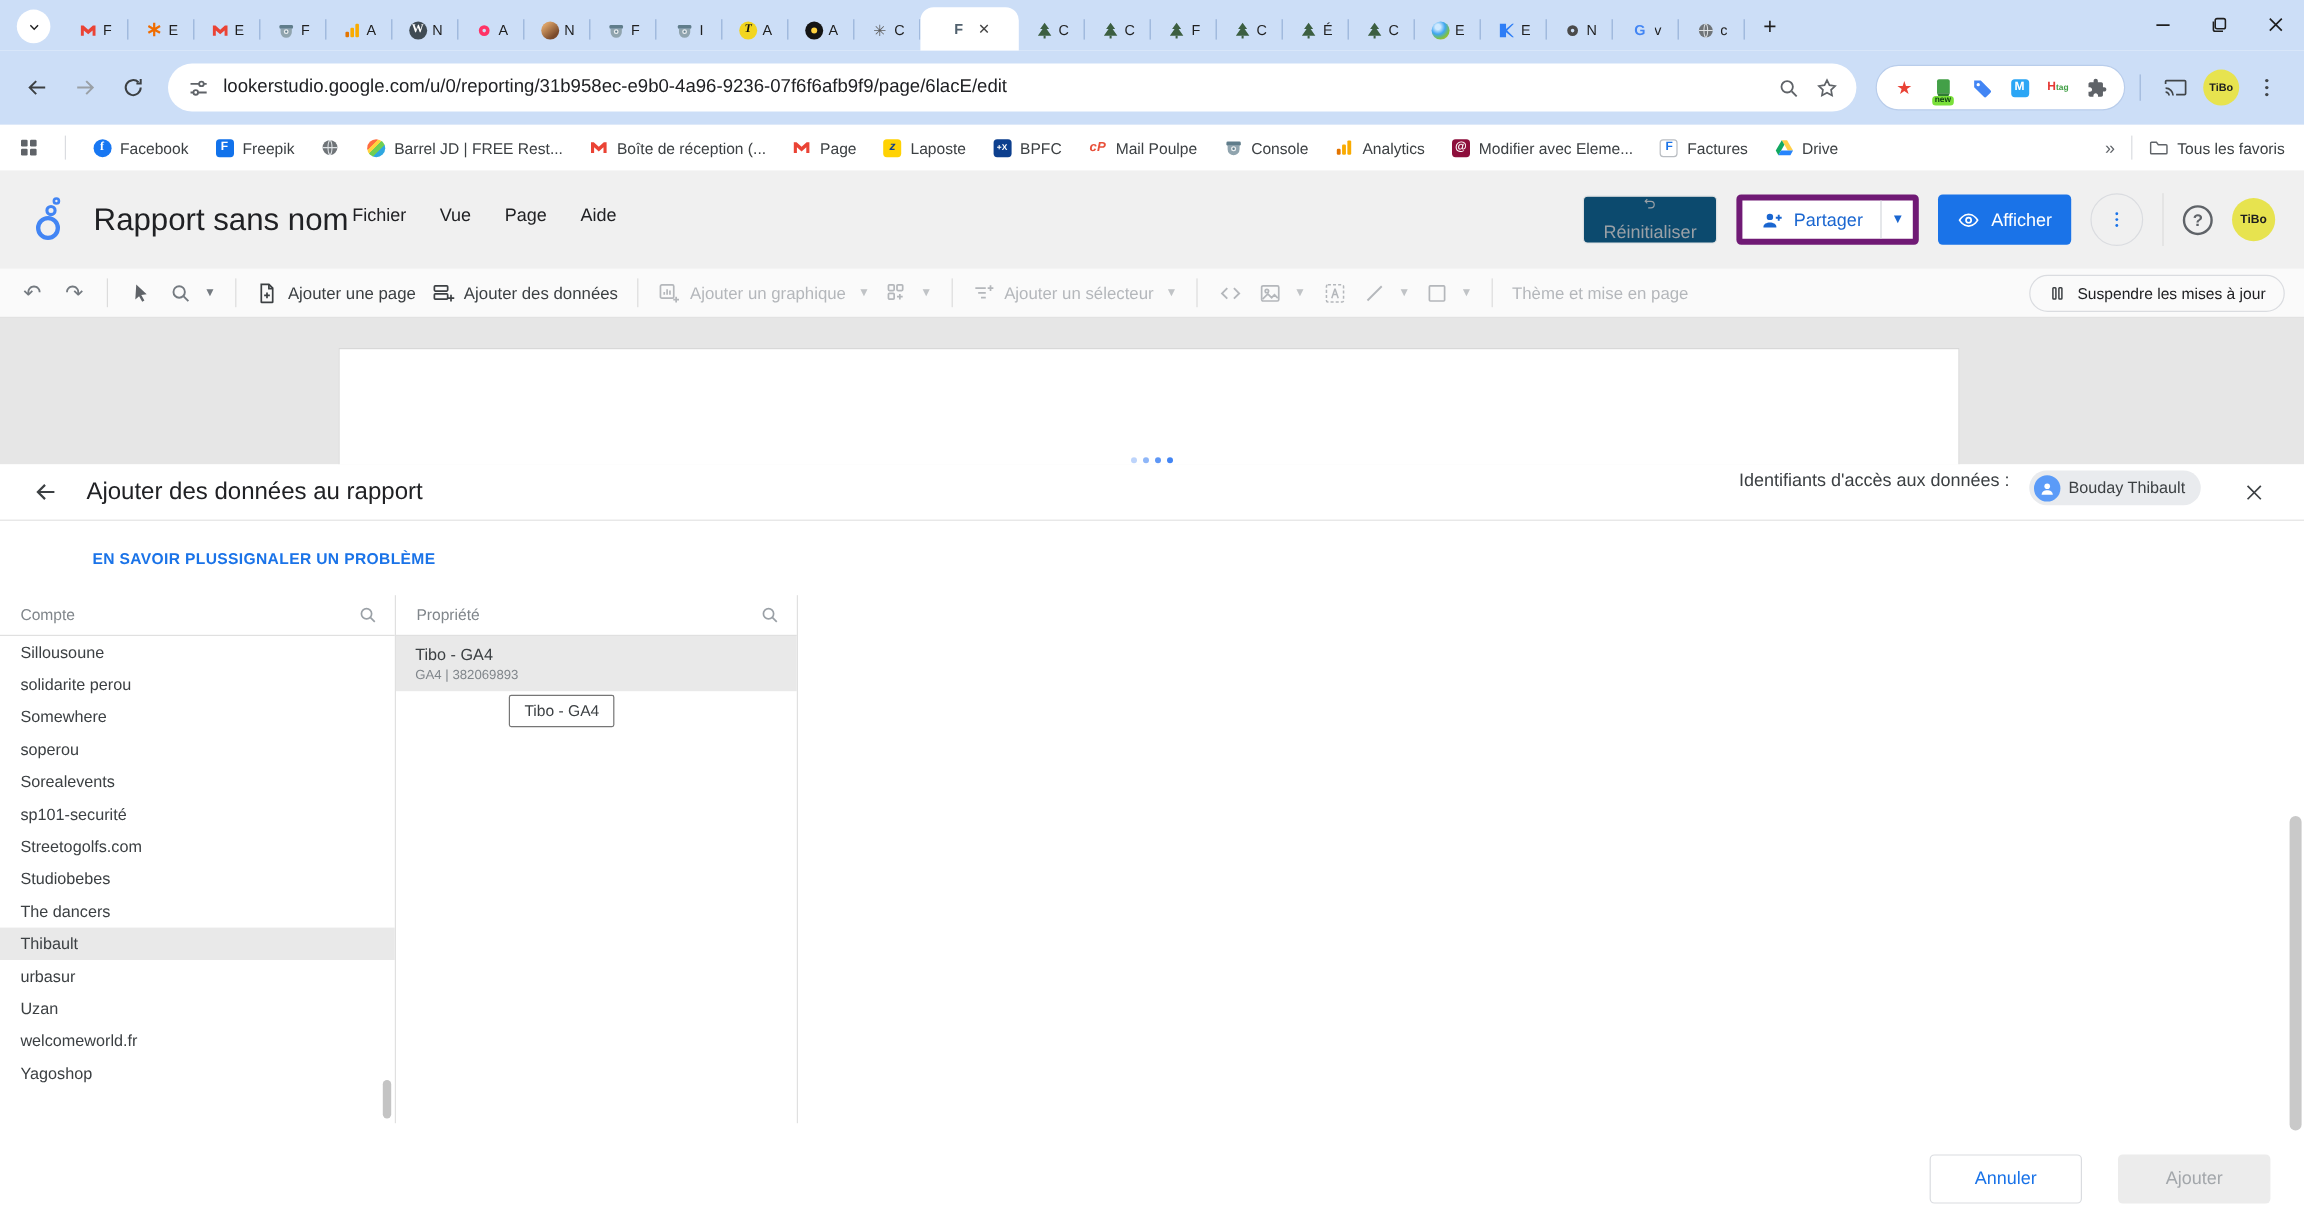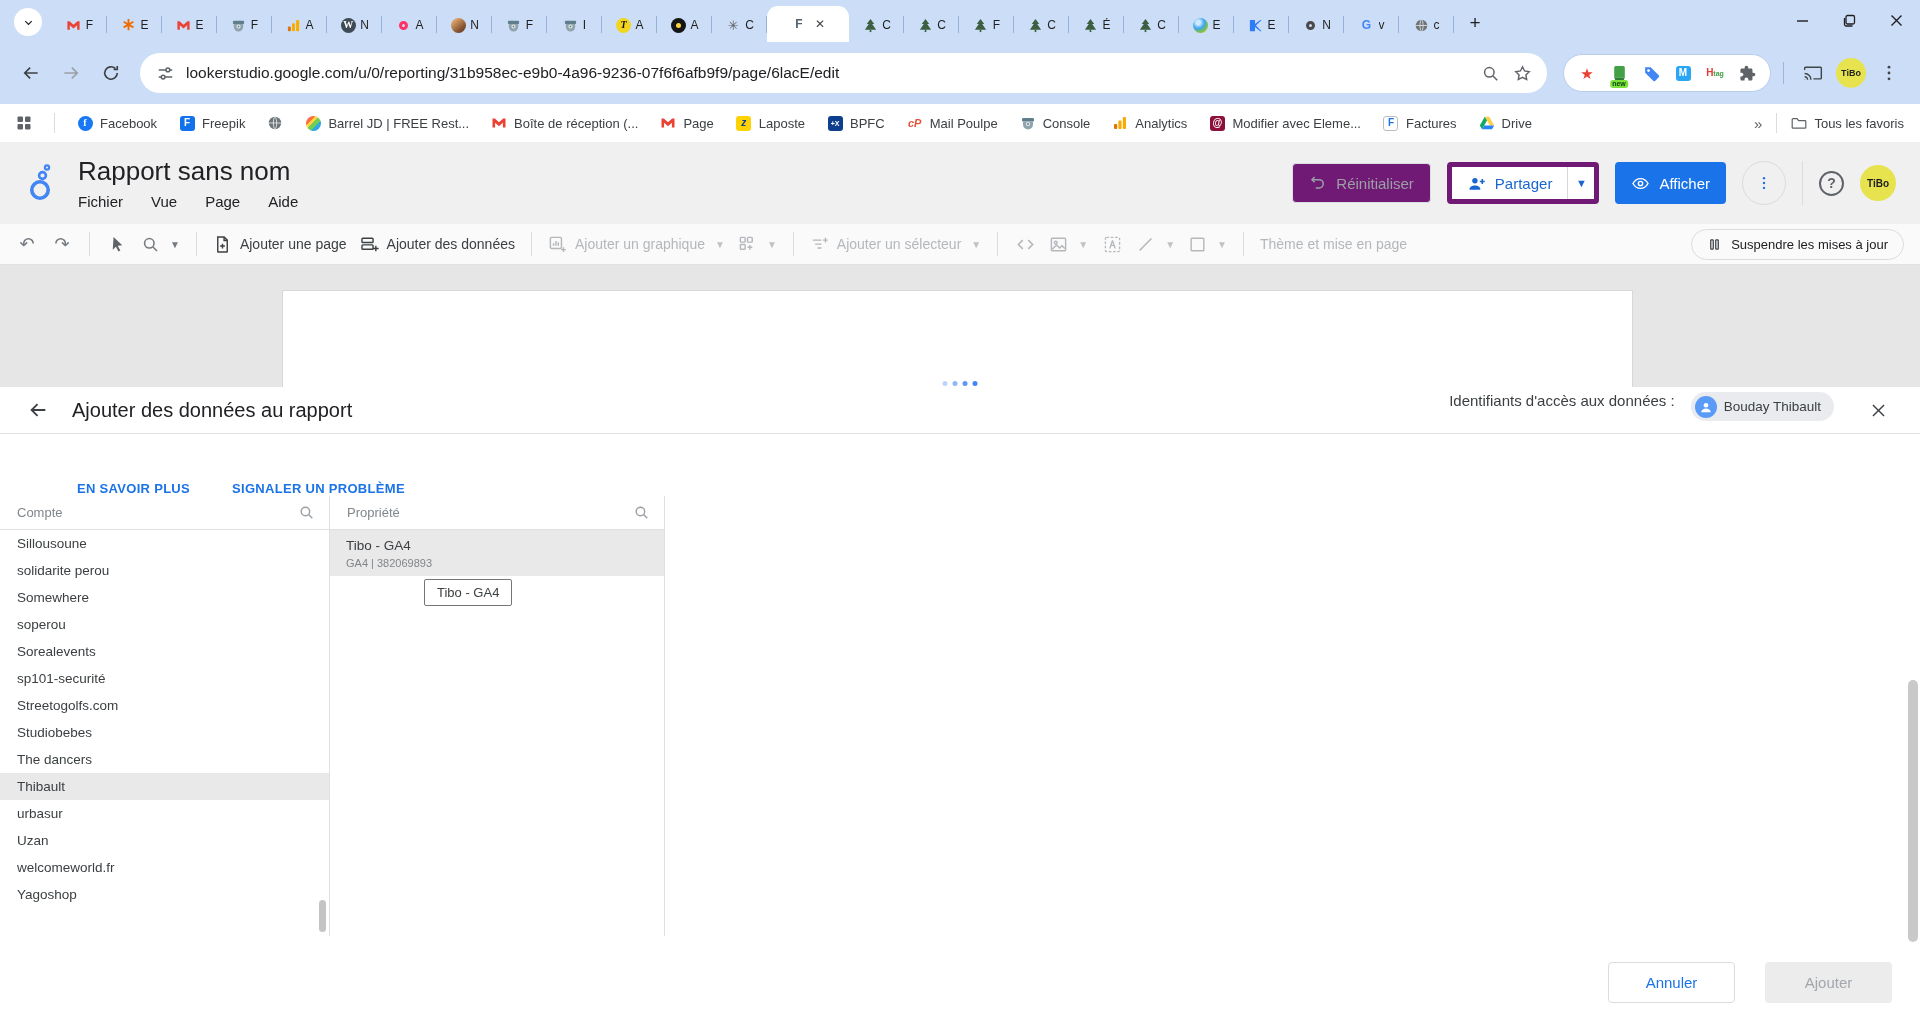--- a/index.html
+++ b/index.html
@@ -57,27 +57,27 @@
     font-size:13px; color:#3c4043; white-space:nowrap; }
   .bm-item { display:flex; align-items:center; gap:7px; cursor:default; }
   .bm-item .bico { width:16px; height:16px; display:inline-flex; align-items:center; justify-content:center; }
   .bm-item .bico svg { width:16px; height:16px; }
   .bm-div { width:1px; height:20px; background:#dadce0; }
   .bm-right { margin-left:auto; display:flex; align-items:center; gap:14px; }
 
   
   .ls-header { height:82px; background:#f0f0f0; display:flex; align-items:center; padding:0 24px; }
   .ls-logo { width:38px; height:40px; margin-right:16px; flex:0 0 auto; }
-  .ls-titleblock { display:flex; flex-direction:column; gap:3px; }
+  .ls-titleblock { display:flex; flex-direction:row; gap:3px; }
   .ls-title { font-size:26px; color:#202124; letter-spacing:0; }
   .ls-menus { display:flex; gap:28px; margin-top:3px; }
   .ls-menus span { font-size:15px; color:#202124; cursor:default; }
   .ls-actions { margin-left:auto; display:flex; align-items:center; gap:16px; }
   .btn { height:40px; border-radius:4px; display:flex; align-items:center; gap:9px; font-size:15px; padding:0 16px; cursor:default; }
-  .btn-reset { background:#701a75; border:1px solid #dcdfe1; color:#9aa0a6; }
+  .btn-reset { background:#0c4a6e; border:1px solid #dcdfe1; color:#9aa0a6;flex-direction:column; }
   .btn-share-wrap { display:flex; background:#fff; border:5px solid #701a75; border-radius:4px; height:42px; }
   .btn-share { display:flex; align-items:center; gap:9px; padding:0 15px; color:#1a66d0; font-size:15px; }
   .btn-share-caret { width:27px; display:flex; align-items:center; justify-content:center; border-left:1px solid #d5d8dc;
     color:#1a66d0; font-size:11px; }
   .btn-view { background:#1a73e8; color:#fff; height:42px; }
   .kebab-circle { width:44px; height:44px; border-radius:50%; border:1px solid #dadce0; display:flex; align-items:center;
     justify-content:center; }
   .hdr-div { width:1px; height:44px; background:#dcdcdc; }
   .help-circle { width:25px; height:25px; border-radius:50%; border:2px solid #5f6368; color:#5f6368; font-weight:700;
     font-size:14px; display:flex; align-items:center; justify-content:center; }
@@ -115,21 +115,21 @@
   .cred-label { font-size:15px; color:#3c4043; }
   .cred-pill { height:29px; background:#e9ebee; border-radius:15px; display:flex; align-items:center; gap:7px; padding:0 13px 0 4px; }
   .cred-avatar { width:22px; height:22px; border-radius:50%; background:#5b9bf8; display:flex; align-items:center; justify-content:center; }
   .cred-avatar svg { width:14px; height:14px; }
   .cred-name { font-size:13.5px; color:#3c4043; font-weight:500; }
   .modal-close { width:36px; height:36px; display:flex; align-items:center; justify-content:center; margin-left:10px; }
   .modal-close svg { width:19px; height:19px; }
   .back-btn { width:28px; height:28px; display:flex; align-items:center; justify-content:center; }
   .back-btn svg { width:22px; height:22px; }
 
-  .links-row { height:62px; display:flex; align-items:flex-end; padding-left:77px; gap:42px; }
+  .links-row { height:62px; display:flex; align-items:center; padding-left:77px; }
   .blue-link { font-size:13px; font-weight:700; letter-spacing:.3px; color:#1a73e8; cursor:default; }
 
   .columns { display:flex; height:440px; align-items:stretch; }
   .col { width:330px; border-right:1px solid #e0e0e0; position:relative; }
   .col2 { width:335px; }
   .col-header { height:34px; display:flex; align-items:center; justify-content:space-between; padding:0 14px 0 17px;
     border-bottom:1px solid #e0e0e0; }
   .col-header .col-title { font-size:13px; color:#80868b; }
   .col-header svg { width:17px; height:17px; }
   .acc-row { height:27px; line-height:27px; padding-left:17px; font-size:13.5px; color:#3c4043; cursor:default;

